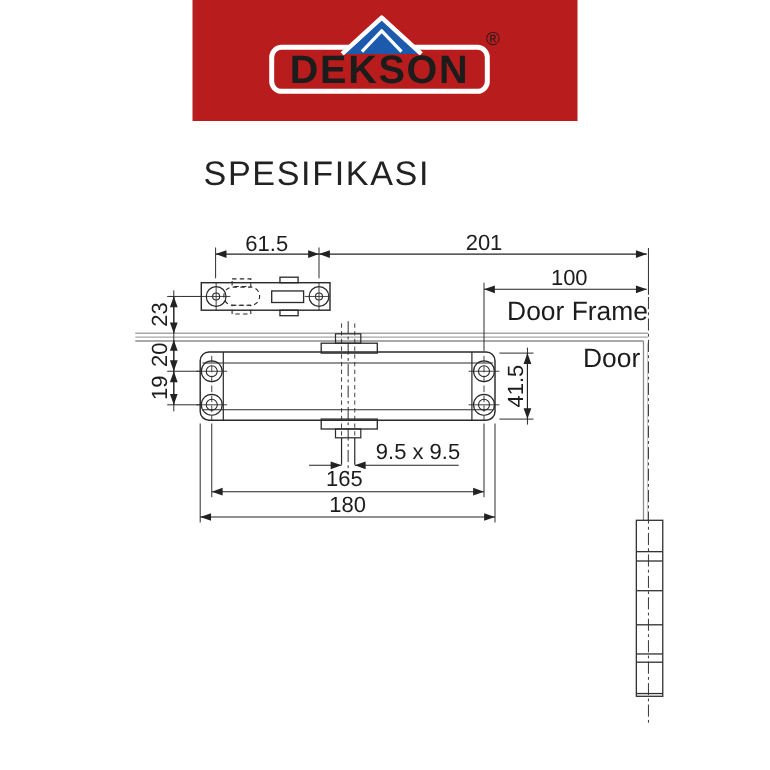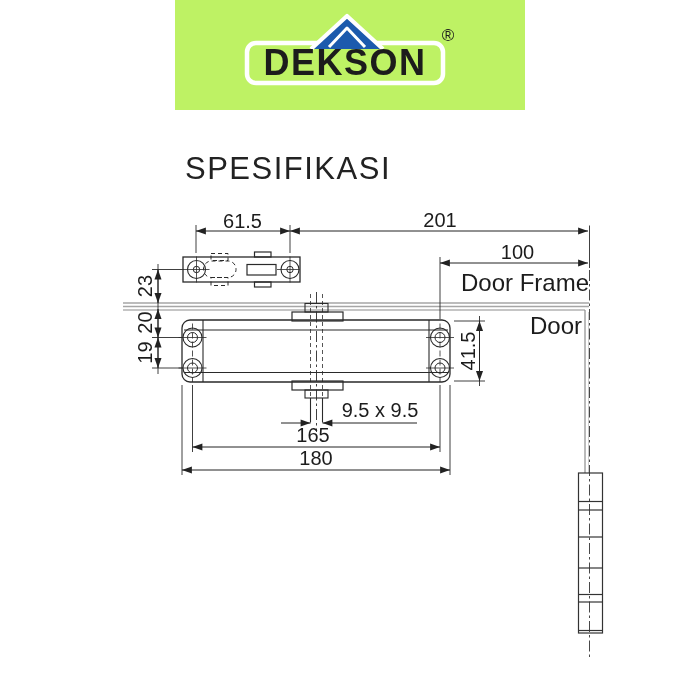--- a/index.html
+++ b/index.html
@@ -2,24 +2,24 @@
 <html><head>
 <meta charset="utf-8">
 <style>
   html,body{margin:0;padding:0;}
   body{
     width:700px;height:700px;position:relative;background:#ffffff;
     font-family:"Liberation Sans", sans-serif;overflow:hidden;
   }
   .banner{
     position:absolute;left:175px;top:0;width:350px;height:110px;
-    background:#bef264;
+    background:#b91c1c;
   }
   .page-title{
-    position:absolute;left:0;top:151px;width:576px;text-align:center;
+    position:absolute;left:0;top:140px;width:576px;text-align:center;
     font-size:31px;font-weight:500;letter-spacing:1.5px;color:#222;
   }
   svg text{font-family:"Liberation Sans", sans-serif;fill:#1c1c1c;}
   .drawing{position:absolute;left:0;top:0;}
 </style>
 </head>
 <body>
 
 <div class="banner">
   <svg width="350" height="110" viewBox="0 0 350 110">

